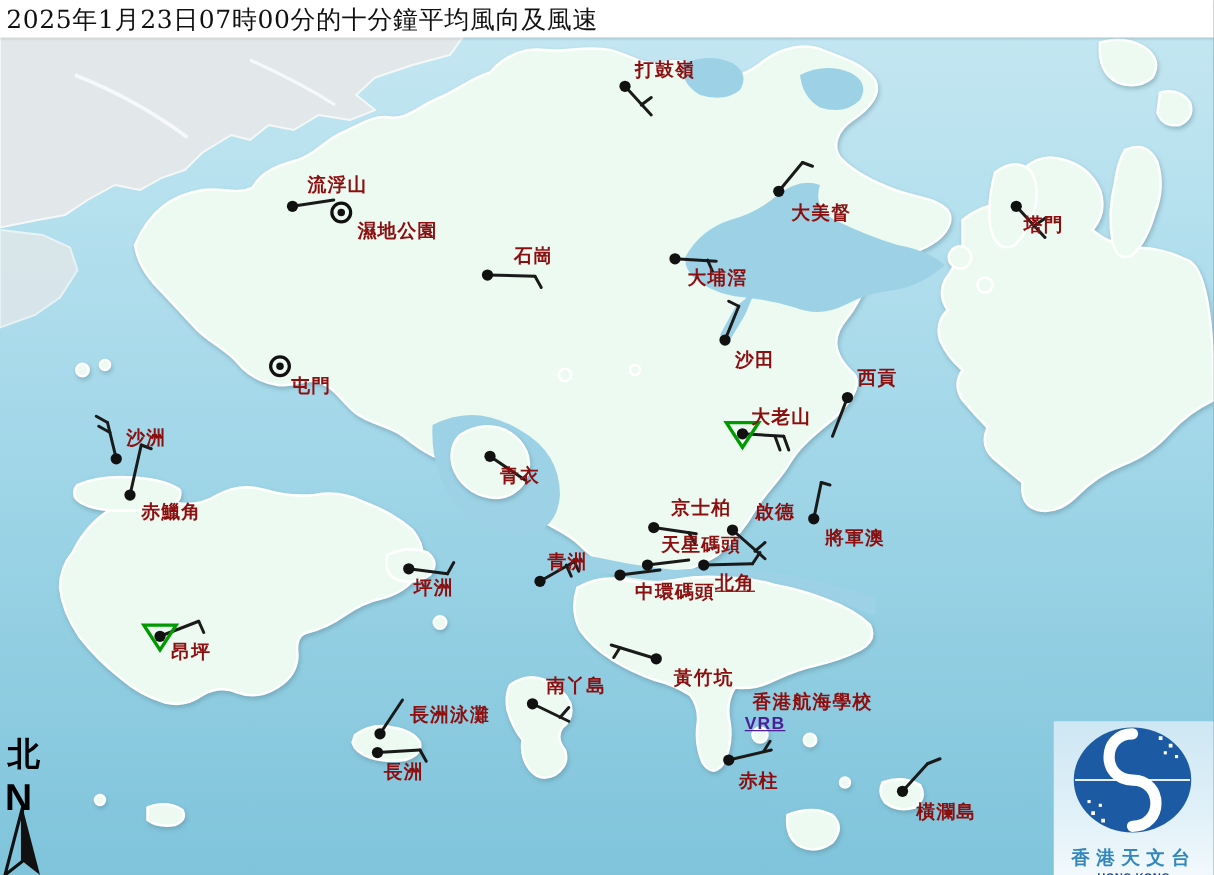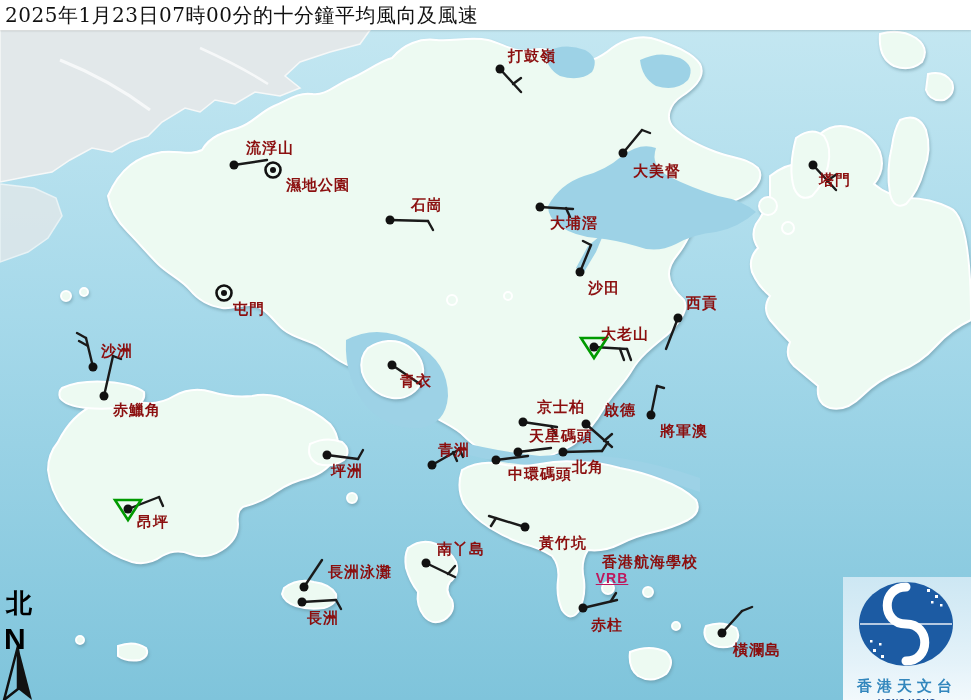--- a/index.html
+++ b/index.html
@@ -3,21 +3,21 @@
 <meta charset="utf-8">
 <style>
   html,body{margin:0;padding:0;background:#666;}
   #app{position:relative;width:971px;height:700px;overflow:hidden;
        font-family:"DejaVu Serif",serif;background:#a6d9ea;}
   #map{position:absolute;left:0;top:0;width:971px;height:700px;display:block;}
   #labels-layer{position:absolute;left:0;top:0;width:971px;height:700px;pointer-events:none;margin-left:23px;}
   .station-label{position:absolute;transform:translate(-50%,-50%);
        color:#8b0f0f;font:700 15px "DejaVu Serif",serif;white-space:nowrap;letter-spacing:1px;}
   .station-sub{position:absolute;transform:translate(-50%,-50%);
-       color:#be185d;font:700 14px "Liberation Sans",sans-serif;letter-spacing:1px;text-decoration:underline;}
+       color:#4c1d95;font:700 14px "Liberation Sans",sans-serif;letter-spacing:1px;text-decoration:underline;}
   .title-bar{position:absolute;left:0;top:0;width:971px;height:30px;background:#ffffff;
        display:flex;align-items:center;box-shadow:0 1px 2px rgba(0,0,0,.15);}
   .title-bar span{color:#111;font:400 20px "DejaVu Serif",serif;padding-left:5px;letter-spacing:.5px;}
   .north{position:absolute;left:4px;top:586px;width:40px;text-align:left;color:#000;line-height:1;}
   .north .hanzi{font:700 26px "DejaVu Serif",serif;display:block;margin-left:2px;}
   .north .letter{font:700 30px "Liberation Sans",sans-serif;display:block;margin-top:1px;}
   .logo{position:absolute;right:0;bottom:0;width:128px;height:123px;
        background:linear-gradient(180deg,#cde7f3 0%,#e4f2f9 70%,#f2f9fc 100%);
        text-align:center;}
   .logo .cn{color:#3387bd;font:700 15px "DejaVu Sans",sans-serif;letter-spacing:5px;display:block;margin-top:2px;}
@@ -270,21 +270,21 @@
       <div class="station-label" style="left: 226px; top: 309px;">屯門</div>
       <div class="station-label" style="left: 679px; top: 303px;">西貢</div>
       <div class="station-label" style="left: 602px; top: 334px;">大老山</div>
       <div class="station-label" style="left: 94px; top: 351px;">沙洲</div>
       <div class="station-label" style="left: 393px; top: 381px;">青衣</div>
       <div class="station-label" style="left: 114px; top: 410px;">赤鱲角</div>
       <div class="station-label" style="left: 538px; top: 407px;">京士柏</div>
       <div class="station-label" style="left: 597px; top: 410px;">啟德</div>
       <div class="station-label" style="left: 661px; top: 431px;">將軍澳</div>
       <div class="station-label" style="left: 538px; top: 436px;">天星碼頭</div>
-      <div class="station-label" style="left: 565px; top: 467px;">北角</div>
+      <div class="station-label" style="left: 565px; top: 467px; text-decoration: underline;">北角</div>
       <div class="station-label" style="left: 517px; top: 474px;">中環碼頭</div>
       <div class="station-label" style="left: 431px; top: 450px;">青洲</div>
       <div class="station-label" style="left: 324px; top: 471px;">坪洲</div>
       <div class="station-label" style="left: 130px; top: 522px;">昂坪</div>
       <div class="station-label" style="left: 438px; top: 549px;">南丫島</div>
       <div class="station-label" style="left: 540px; top: 543px;">黃竹坑</div>
       <div class="station-label" style="left: 627px; top: 562px;">香港航海學校</div>
       <div class="station-sub" style="left: 589px; top: 578px;">VRB</div>
       <div class="station-label" style="left: 337px; top: 572px;">長洲泳灘</div>
       <div class="station-label" style="left: 300px; top: 618px;">長洲</div>

